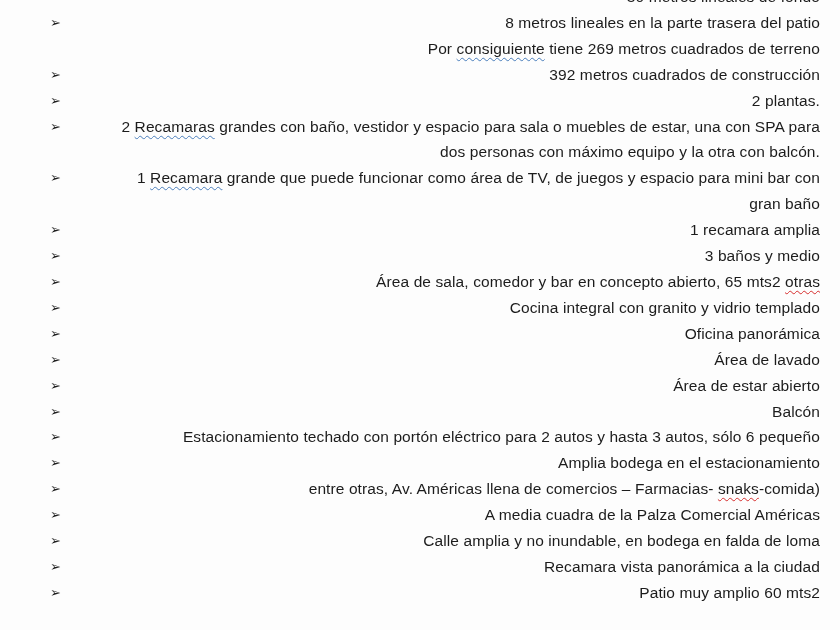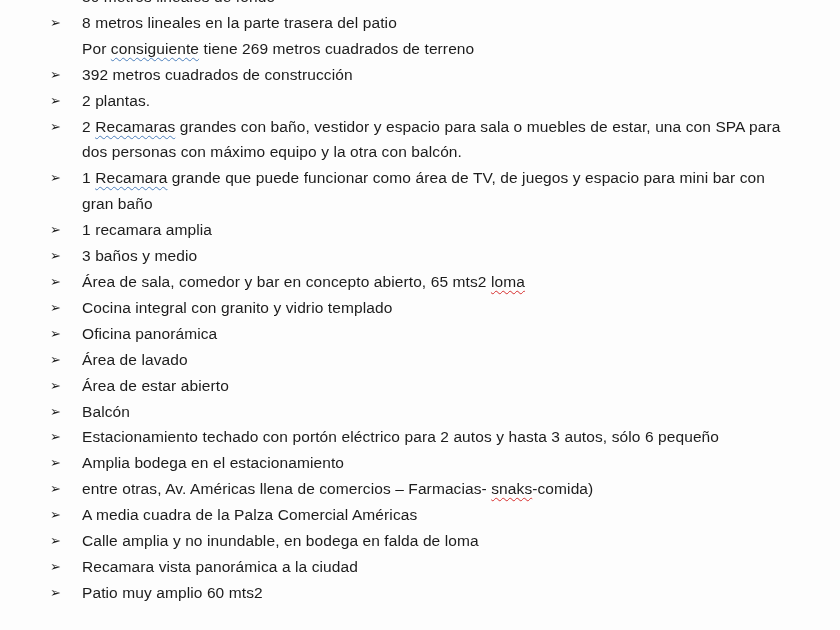--- a/index.html
+++ b/index.html
@@ -34,20 +34,21 @@
     user-select: none;
   }
   .content {
     flex: 1;
     font-size: 15.5px;
     line-height: 25.9px;
     letter-spacing: 0.1px;
   }
   .line {
     min-height: 25.9px;
+    text-align: right;
   }
   .sq-blue {
     text-decoration: underline;
     text-decoration-style: wavy;
     text-decoration-color: var(--sq-blue, #4a7ebb);
     text-decoration-thickness: 1px;
     text-underline-offset: 3px;
     text-decoration-skip-ink: none;
   }
   .sq-red {
@@ -111,21 +112,21 @@
   </li>
       <li class="item">
     <span class="bullet">➢</span>
     <div class="content">
           <div class="line"><span>3 baños y medio</span></div>
         </div>
   </li>
       <li class="item">
     <span class="bullet">➢</span>
     <div class="content">
-          <div class="line"><span>Área de sala, comedor y bar en concepto abierto, 65 mts2 </span><span class="sq-red">loma</span></div>
+          <div class="line"><span>Área de sala, comedor y bar en concepto abierto, 65 mts2 </span><span class="sq-red">otras</span></div>
         </div>
   </li>
       <li class="item">
     <span class="bullet">➢</span>
     <div class="content">
           <div class="line"><span>Cocina integral con granito y vidrio templado</span></div>
         </div>
   </li>
       <li class="item">
     <span class="bullet">➢</span>

